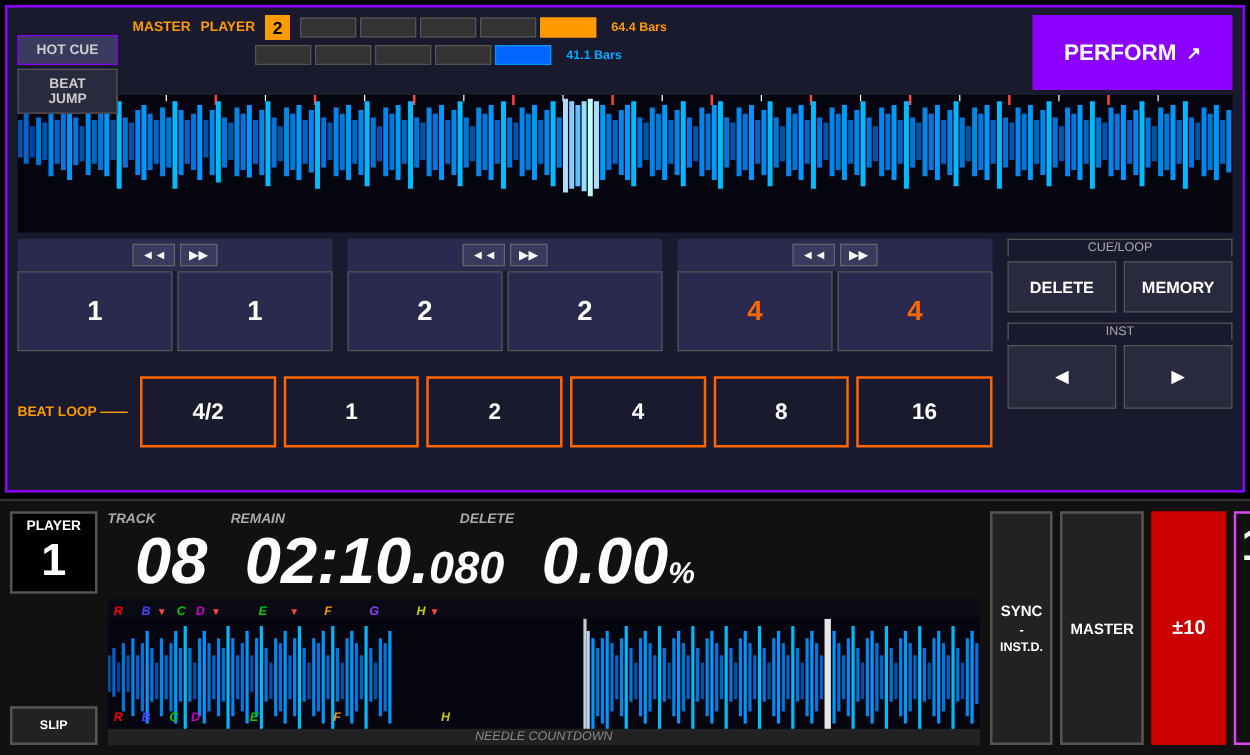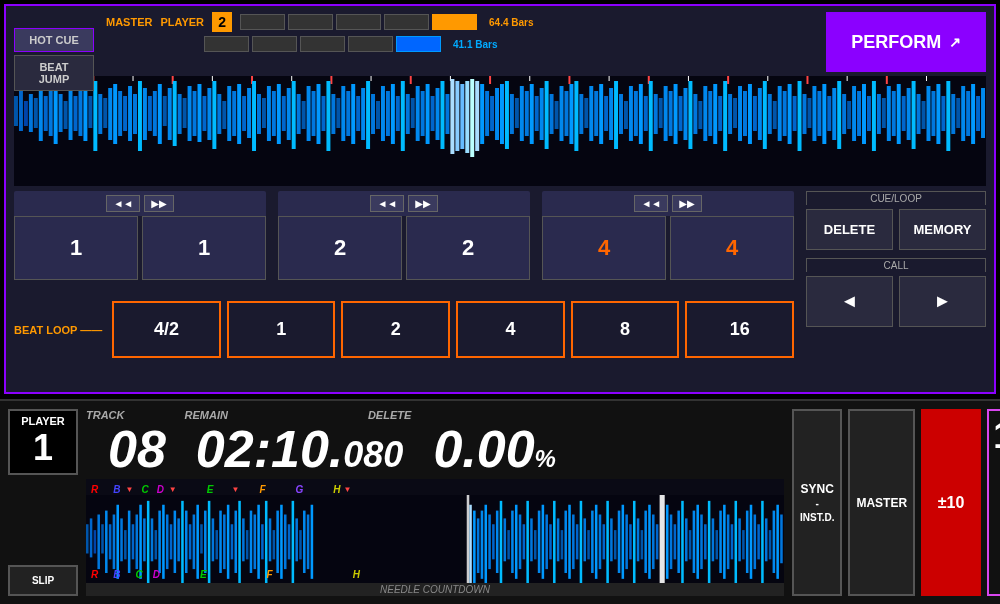--- a/index.html
+++ b/index.html
@@ -750,21 +750,21 @@
     </div>
   </div>
 
   <div class="cue-loop-section">
     <div class="cue-loop-label">CUE/LOOP</div>
     <div class="cue-buttons">
       <button class="cue-btn">DELETE</button>
       <button class="cue-btn">MEMORY</button>
     </div>
     <div class="call-section">
-      <div class="call-label">CALL</div>
+      <div class="call-label">INST</div>
       <div class="call-buttons">
         <button class="call-btn">◄</button>
         <button class="call-btn">►</button>
       </div>
     </div>
   </div>
 
   <div class="beatloop-section">
     <span class="beatloop-label">BEAT LOOP ——</span>
     <button class="beatloop-btn">4/2</button>

